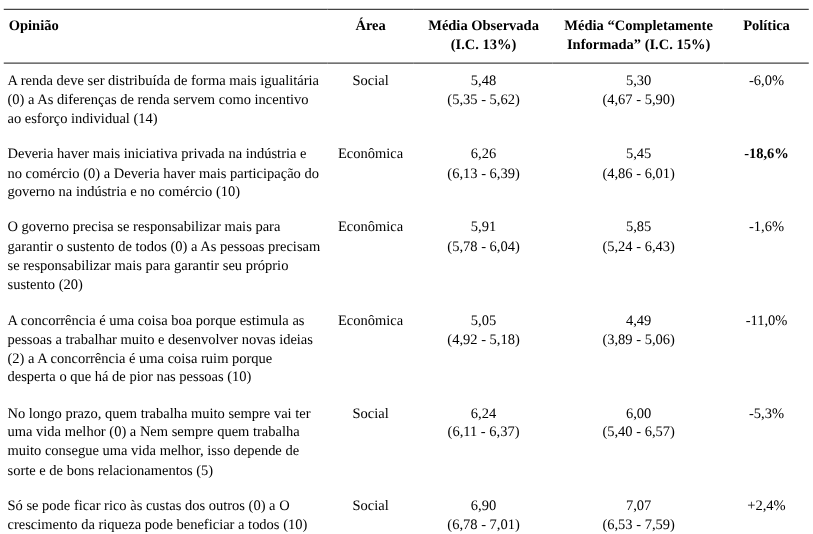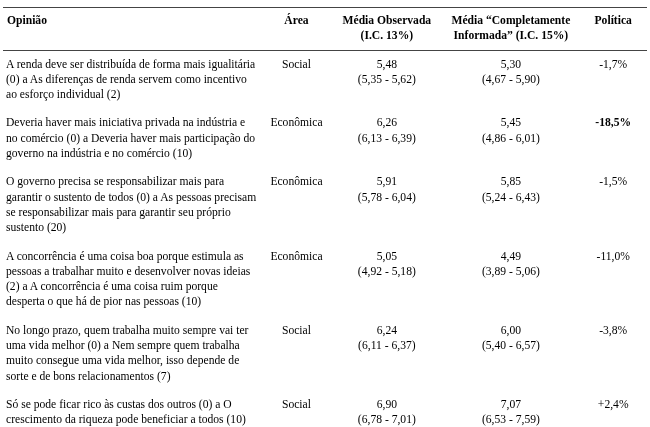--- a/index.html
+++ b/index.html
@@ -72,53 +72,53 @@
       <tr>
         <th class="opiniao">Opinião</th>
         <th>Área</th>
         <th>Média Observada (I.C. 13%)</th>
         <th>Média “Completamente Informada” (I.C. 15%)</th>
         <th>Política</th>
       </tr>
     </thead>
     <tbody>
         <tr>
-          <td class="opiniao">A renda deve ser distribuída de forma mais igualitária (0) a As diferenças de renda servem como incentivo ao esforço individual (2)</td>
+          <td class="opiniao">A renda deve ser distribuída de forma mais igualitária (0) a As diferenças de renda servem como incentivo ao esforço individual (14)</td>
           <td class="center">Social</td>
           <td class="center">5,48<br>(5,35 - 5,62)</td>
           <td class="center">5,30<br>(4,67 - 5,90)</td>
-          <td class="center">-1,7%</td>
+          <td class="center">-6,0%</td>
         </tr>
         <tr>
           <td class="opiniao">Deveria haver mais iniciativa privada na indústria e no comércio (0) a Deveria haver mais participação do governo na indústria e no comércio (10)</td>
           <td class="center">Econômica</td>
           <td class="center">6,26<br>(6,13 - 6,39)</td>
           <td class="center">5,45<br>(4,86 - 6,01)</td>
-          <td class="center bold">-18,5%</td>
+          <td class="center bold">-18,6%</td>
         </tr>
         <tr>
           <td class="opiniao">O governo precisa se responsabilizar mais para garantir o sustento de todos (0) a As pessoas precisam se responsabilizar mais para garantir seu próprio sustento (20)</td>
           <td class="center">Econômica</td>
           <td class="center">5,91<br>(5,78 - 6,04)</td>
           <td class="center">5,85<br>(5,24 - 6,43)</td>
-          <td class="center">-1,5%</td>
+          <td class="center">-1,6%</td>
         </tr>
         <tr>
           <td class="opiniao">A concorrência é uma coisa boa porque estimula as pessoas a trabalhar muito e desenvolver novas ideias (2) a A concorrência é uma coisa ruim porque desperta o que há de pior nas pessoas (10)</td>
           <td class="center">Econômica</td>
           <td class="center">5,05<br>(4,92 - 5,18)</td>
           <td class="center">4,49<br>(3,89 - 5,06)</td>
           <td class="center">-11,0%</td>
         </tr>
         <tr>
-          <td class="opiniao">No longo prazo, quem trabalha muito sempre vai ter uma vida melhor (0) a Nem sempre quem trabalha muito consegue uma vida melhor, isso depende de sorte e de bons relacionamentos (7)</td>
+          <td class="opiniao">No longo prazo, quem trabalha muito sempre vai ter uma vida melhor (0) a Nem sempre quem trabalha muito consegue uma vida melhor, isso depende de sorte e de bons relacionamentos (5)</td>
           <td class="center">Social</td>
           <td class="center">6,24<br>(6,11 - 6,37)</td>
           <td class="center">6,00<br>(5,40 - 6,57)</td>
-          <td class="center">-3,8%</td>
+          <td class="center">-5,3%</td>
         </tr>
         <tr>
           <td class="opiniao">Só se pode ficar rico às custas dos outros (0) a O crescimento da riqueza pode beneficiar a todos (10)</td>
           <td class="center">Social</td>
           <td class="center">6,90<br>(6,78 - 7,01)</td>
           <td class="center">7,07<br>(6,53 - 7,59)</td>
           <td class="center">+2,4%</td>
         </tr>
       </tbody>
   </table>

